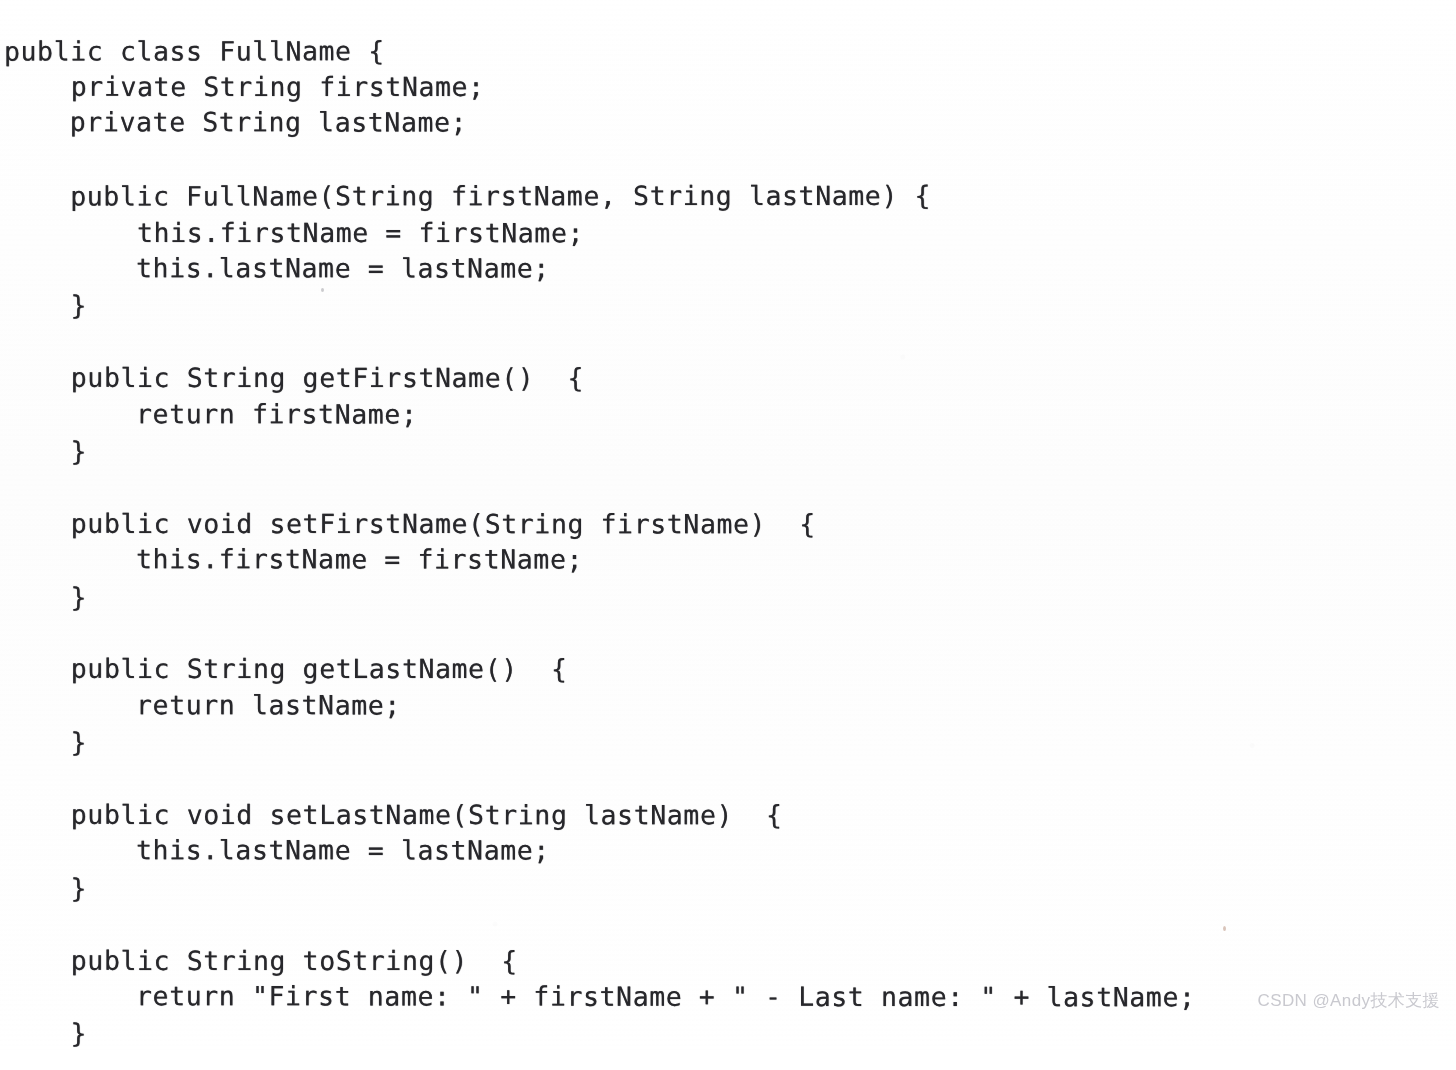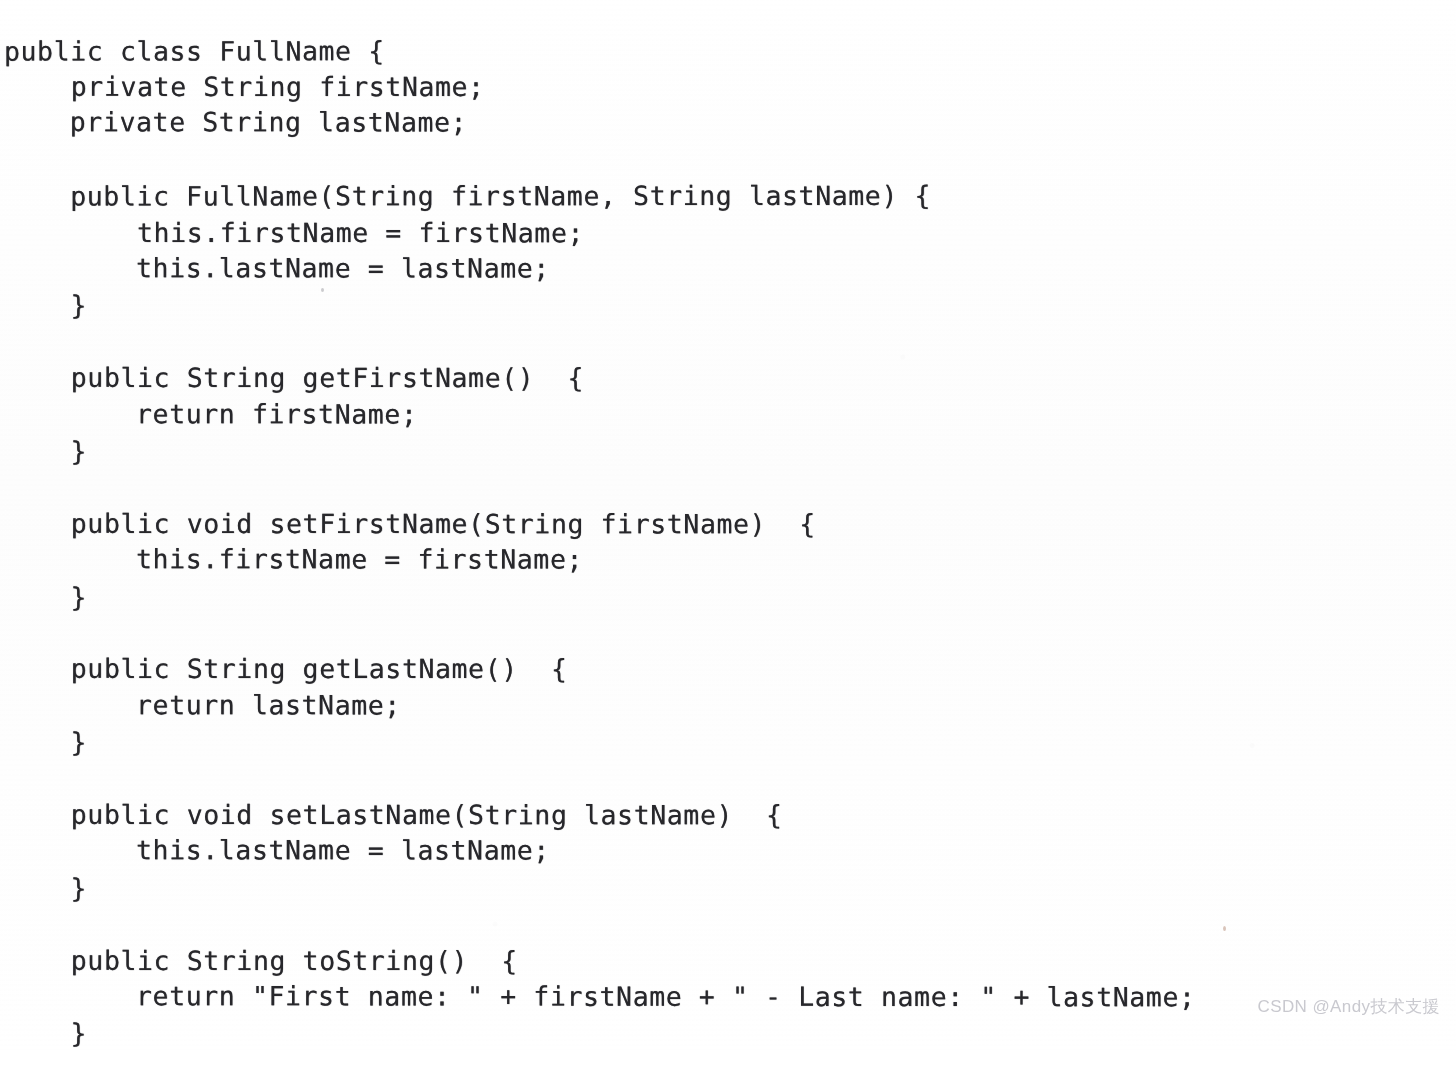--- a/index.html
+++ b/index.html
@@ -68,21 +68,21 @@
 
   
   .j1 { transform: translateX(0.0px)  translateY(0.0px)  rotate(-0.05deg); }
   .j2 { transform: translateX(0.6px)  translateY(0.3px)  rotate(0.04deg); }
   .j3 { transform: translateX(-0.4px) translateY(-0.2px) rotate(0.06deg); }
   .j4 { transform: translateX(0.3px)  translateY(0.2px)  rotate(-0.03deg); }
 
   #watermark {
     position: absolute;
     right: 16px;
-    bottom: 32px;
+    bottom: 38px;
     font-family: "Liberation Sans", "DejaVu Sans", sans-serif;
     font-size: 17px;
     letter-spacing: 0.4px;
     color: #c9c9cf;
     user-select: none;
     white-space: nowrap;
   }
 
   
   .speck {

